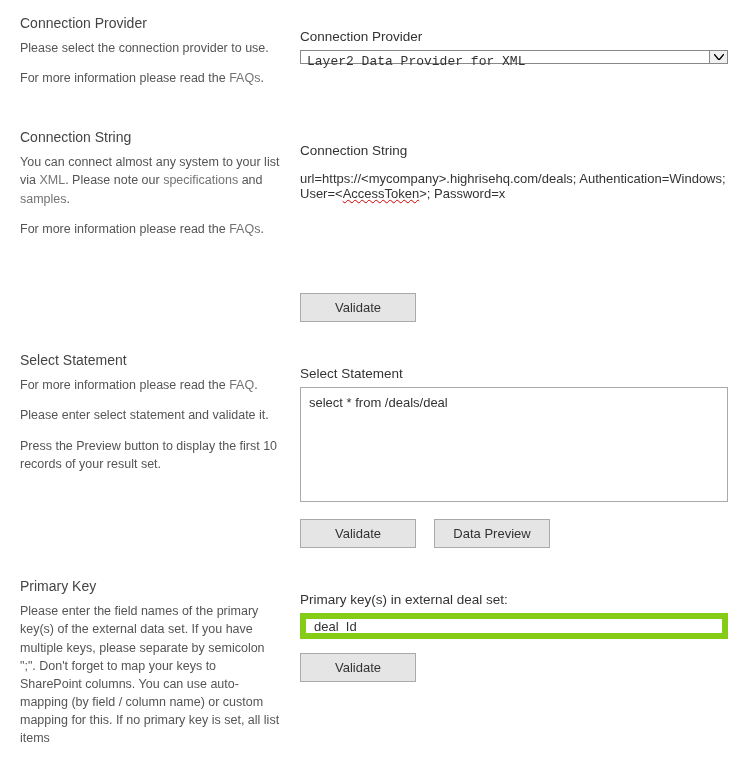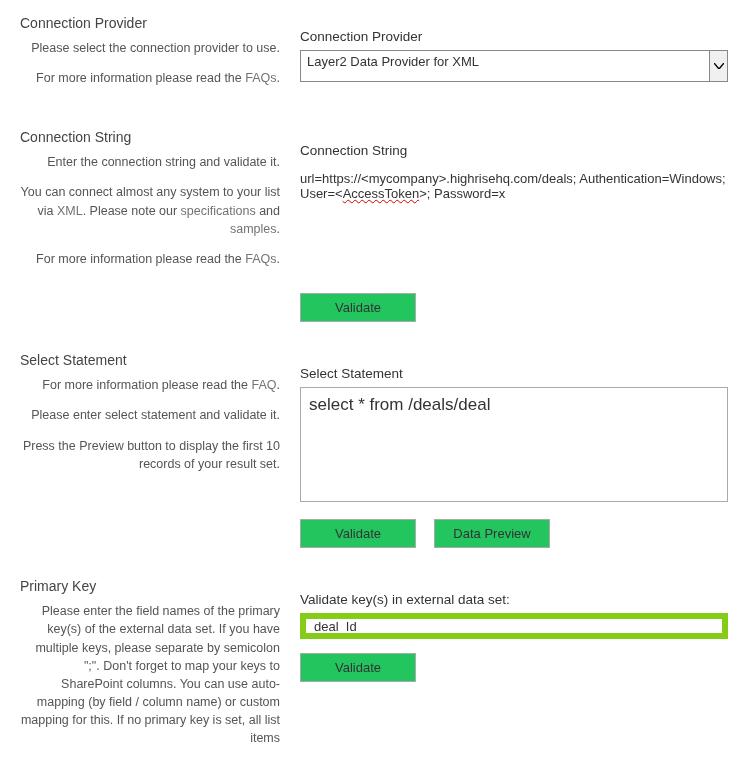--- a/index.html
+++ b/index.html
@@ -31,21 +31,20 @@
       font-size: 14px;
       color: #444;
       margin-bottom: 8px;
       font-weight: 400;
     }
     .helper {
       font-size: 12.5px;
       color: #555;
       line-height: 1.45;
       margin-bottom: 12px;
-      text-align: right;
     }
     a.link {
       color: #737373;
       text-decoration: none;
     }
     .field-label {
       font-size: 13.5px;
       color: #333;
       margin-bottom: 6px;
       margin-top: 14px;
@@ -54,22 +53,22 @@
     .select-wrapper {
       position: relative;
       width: 100%;
     }
     .select-box {
       width: 100%;
       border: 1px solid #888;
       background: #fff;
       padding: 3px 22px 3px 6px;
       font-size: 13px;
-      font-family: Liberation Sans, sans-serif;
-      height: 32px;
+      font-family: Liberation Mono, monospace;
+      height: 14px;
       line-height: 16px;
     }
     .select-arrow {
       position: absolute;
       right: 1px;
       top: 1px;
       bottom: 1px;
       width: 18px;
       border-left: 1px solid #888;
       display: flex;
@@ -79,21 +78,21 @@
       background: #f0f0f0;
     }
     .select-arrow svg {
       width: 10px;
       height: 6px;
     }
     textarea.ta {
       width: 100%;
       border: 1px solid #aaa;
       font-family: inherit;
-      font-size: 17px;
+      font-size: 13px;
       padding: 6px 8px;
       resize: none;
       line-height: 1.35;
       color: #333;
     }
     .ta-big {
       height: 108px;
       margin-top: 13px;
     }
     .ta-mid {
@@ -108,21 +107,21 @@
       height: 26px;
       color: #333;
     }
     .btn-row {
       margin-top: 14px;
       display: flex;
       gap: 18px;
     }
     .btn {
       border: 1px solid #aaa;
-      background: #22c55e;
+      background: #e5e5e5;
       font-family: inherit;
       font-size: 13px;
       padding: 6px 0;
       width: 116px;
       text-align: center;
       cursor: pointer;
       color: #333;
     }
     .squiggle {
       text-decoration: underline wavy #d60000;
@@ -149,21 +148,20 @@
             <path d="M0 0 L5 6 L10 0" fill="none" stroke="#000" stroke-width="1.4"></path>
           </svg>
       </div>
     </div>
   </div>
 </div>
 
 <div class="row">
   <div class="left">
     <div class="section-title">Connection String</div>
-    <div class="helper">Enter the connection string and validate it.</div>
     <div class="helper">
       <span>You can connect almost any system to your list via </span><a href="#" class="link">XML</a><span>. Please note our </span><a href="#" class="link">specifications</a><span> and </span><a href="#" class="link">samples</a><span>.</span>
     </div>
     <div class="helper">
       <span>For more information please read the </span><a href="#" class="link">FAQs</a><span>.</span>
     </div>
   </div>
   <div class="right">
     <div class="field-label">Connection String</div>
     <div class="ta ta-big" style="overflow: hidden;" contenteditable="true"><span>url=https://&lt;mycompany&gt;.highrisehq.com/deals; Authentication=Windows; User=&lt;</span><span class="squiggle">AccessToken</span><span>&gt;; Password=x</span></div>
@@ -191,19 +189,19 @@
     </div>
   </div>
 </div>
 
 <div class="row" style="margin-bottom:0">
   <div class="left">
     <div class="section-title">Primary Key</div>
     <div class="helper" style="margin-bottom:0">Please enter the field names of the primary key(s) of the external data set. If you have multiple keys, please separate by semicolon ";". Don't forget to map your keys to SharePoint columns. You can use auto-mapping (by field / column name) or custom mapping for this. If no primary key is set, all list items</div>
   </div>
   <div class="right">
-    <div class="field-label">Validate key(s) in external data set:</div>
+    <div class="field-label">Primary key(s) in external deal set:</div>
     <input class="tx" type="text" value="deal_Id" style="">
     <div class="btn-row">
       <button class="btn">Validate</button>
     </div>
   </div>
 </div>
 
 </body></html>

